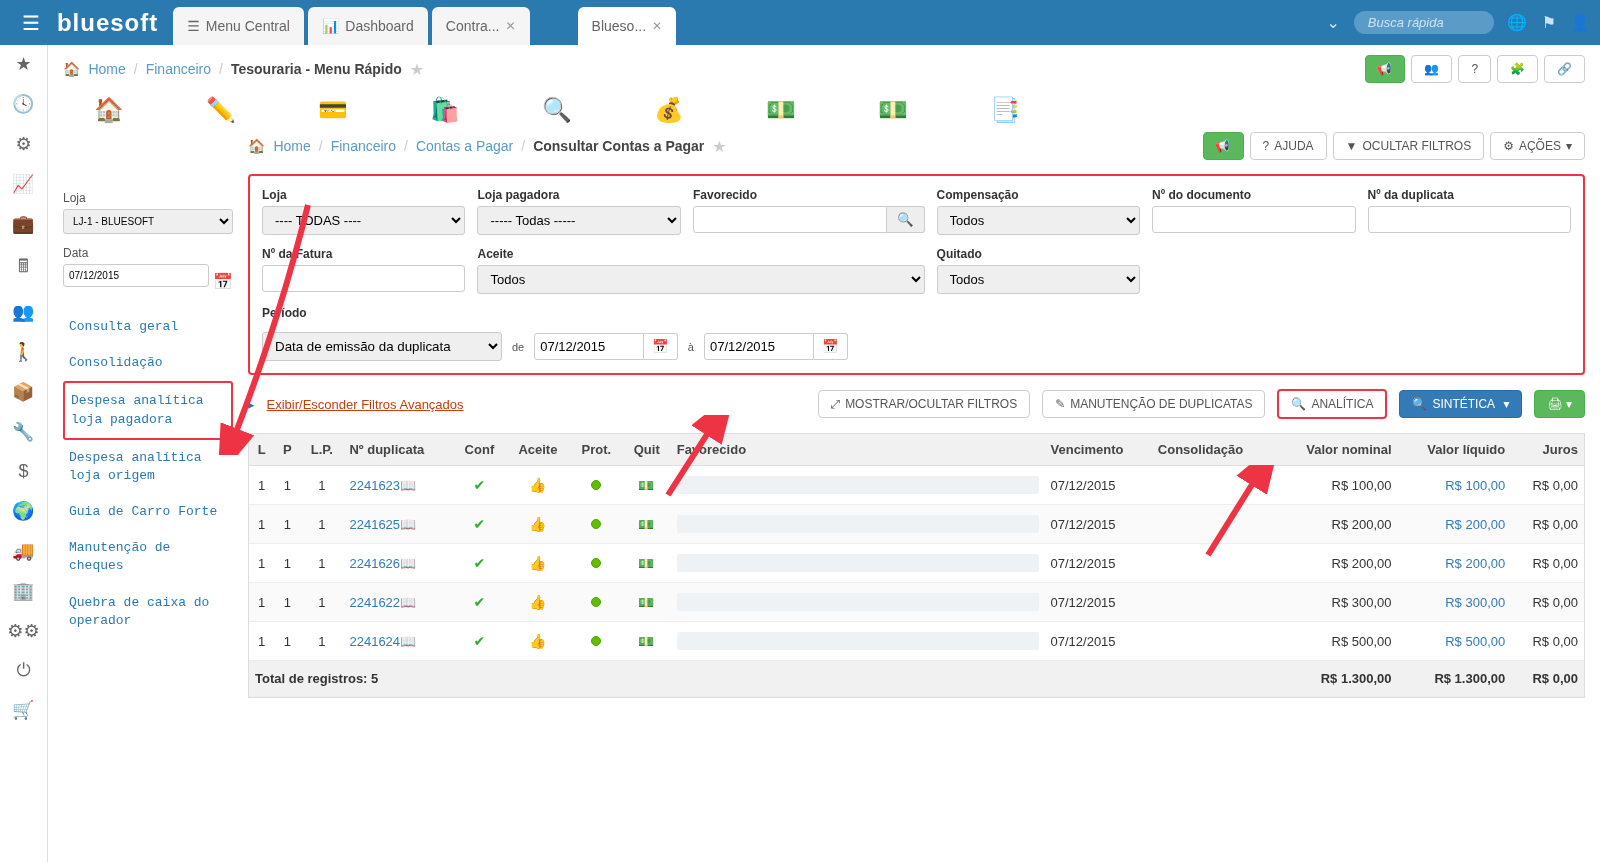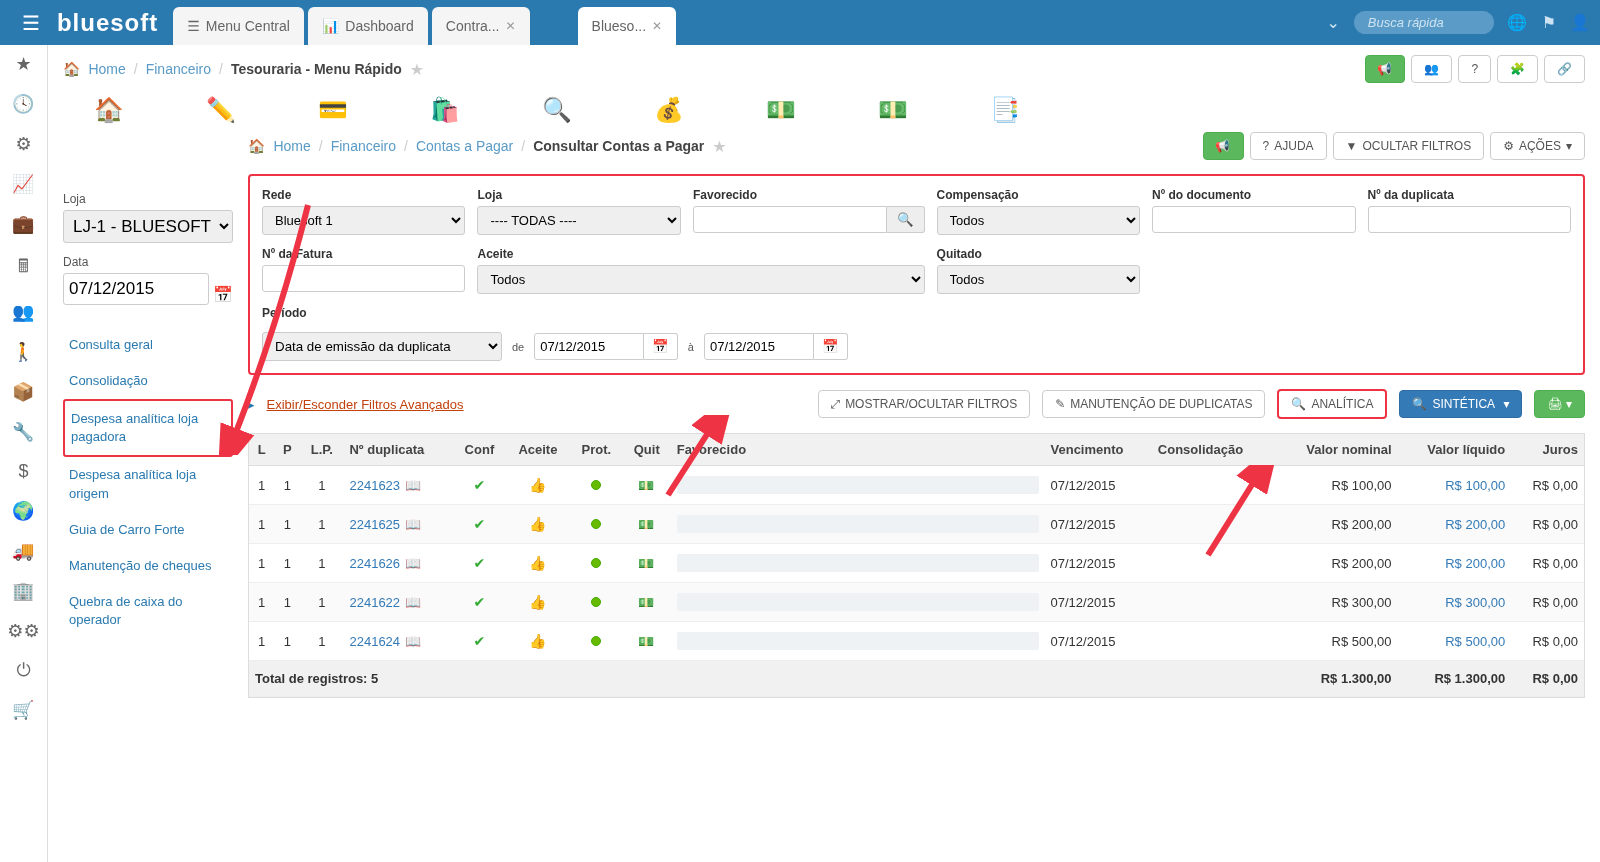--- a/index.html
+++ b/index.html
@@ -34,26 +34,26 @@
 .btn { border: 1px solid #ccc; background: #fff; padding: 6px 12px; border-radius: 4px; cursor: pointer; font-size: 12px; display: inline-flex; align-items: center; gap: 5px; color: #555; }
 .btn.green { background: #5cb85c; border-color: #4cae4c; color: #fff; }
 .btn.blue { background: #337ab7; border-color: #2e6da4; color: #fff; }
 
 .module-icons { display: flex; gap: 80px; padding: 5px 30px 10px; overflow: hidden; }
 .module-icons .micon { width: 32px; height: 24px; display: flex; align-items: center; justify-content: center; font-size: 24px; }
 
 .two-col { display: flex; gap: 15px; align-items: center; }
 .sidebar { width: 170px; flex-shrink: 0; }
 .sidebar label { display: block; font-size: 12px; color: #555; margin-bottom: 4px; }
-.sidebar select, .sidebar input[type=text] { width: 100%; padding: 5px; border: 1px solid #ccc; border-radius: 3px; font-size: 17px; margin-bottom: 12px; }
+.sidebar select, .sidebar input[type=text] { width: 100%; padding: 5px; border: 1px solid #ccc; border-radius: 3px; font-size: 10px; margin-bottom: 12px; }
 .date-row { display: flex; gap: 4px; align-items: center; }
 .date-row input { flex: 1; }
 .cal-icon { font-size: 16px; color: #555; }
 .side-links { margin-top: 10px; }
-.side-links a { display: block; padding: 9px 6px; color: #2a7ab0; font-size: 13px; text-decoration: none; line-height: 1.4; }
+.side-links a { display: block; padding: 9px 6px; color: #2a7ab0; font-size: 13px; text-decoration: none; line-height: 1.4; font-family: Liberation Mono, monospace; }
 .side-links a.highlighted { border: 2px solid #e34; border-radius: 3px; color: #2a7ab0; }
 
 .main { flex: 1; min-width: 0; }
 .sub-breadcrumb { display: flex; align-items: center; gap: 8px; margin-bottom: 14px; }
 .sub-breadcrumb .btns { margin-left: auto; display: flex; gap: 6px; }
 
 .filters-box { border: 2px solid #e34; border-radius: 4px; padding: 12px; background: #fff; margin-bottom: 14px; }
 .filters-grid { display: grid; grid-template-columns: repeat(6, 1fr); gap: 12px; }
 .filters-grid .fgroup { display: flex; flex-direction: column; }
 .filters-grid label { font-size: 12px; font-weight: 600; color: #333; margin-bottom: 4px; }
@@ -76,21 +76,21 @@
 .btn.outlined-red { border: 2px solid #e34; }
 
 .table-wrap { border: 1px solid #ddd; overflow-x: auto; }
 table.data { width: 100%; border-collapse: collapse; font-size: 13px; }
 table.data th { background: #f1f1f1; padding: 8px 6px; text-align: left; font-weight: 600; color: #444; border-bottom: 1px solid #ddd; white-space: nowrap; }
 table.data th.r, table.data td.r { text-align: right; }
 table.data th.c, table.data td.c { text-align: center; }
 table.data td { padding: 10px 6px; border-bottom: 1px solid #eee; white-space: nowrap; }
 table.data tbody tr:nth-child(even) { background: #fafafa; }
 .link { color: #337ab7; cursor: pointer; }
-.dup-cell { display: inline-flex; align-items: center; gap: 5px; }
+.dup-cell { display: inline-flex; align-items: center; }
 .book-icon { color: #888; }
 .check { color: #3a3; font-size: 14px; }
 .thumbs { font-size: 14px; }
 .dot-green { width: 10px; height: 10px; border-radius: 50%; background: #6b0; display: inline-block; border: 1px solid #4a0; }
 .cash { color: #3a3; font-size: 13px; }
 .blurred { background: #eef2f5; height: 18px; border-radius: 2px; display: block; }
 
 .tfoot-row td { background: #f1f1f1; font-weight: 700; color: #333; }
 
 .arrow { position: absolute; pointer-events: none; z-index: 50; }
@@ -221,26 +221,26 @@
               <button class="btn green">📢</button>
               <button class="btn">? <span>AJUDA</span></button>
               <button class="btn">▼ <span>OCULTAR FILTROS</span></button>
               <button class="btn">⚙ <span>AÇÕES</span> ▾</button>
             </div>
           </div>
 
           <div class="filters-box">
             <div class="filters-grid">
               <div class="fgroup">
-                  <label>Rede</label>
-                  <select><option>Bluesoft 1</option></select>
-                </div>
-              <div class="fgroup">
                   <label>Loja</label>
                   <select><option>---- TODAS ----</option></select>
+                </div>
+              <div class="fgroup">
+                  <label>Loja pagadora</label>
+                  <select><option>----- Todas -----</option></select>
                 </div>
               <div class="fgroup">
                   <label>Favorecido</label>
                   <div class="fav-row">
                     <input type="text" style="">
                     <button>🔍</button>
                   </div>
                 </div>
               <div class="fgroup">
                   <label>Compensação</label>

